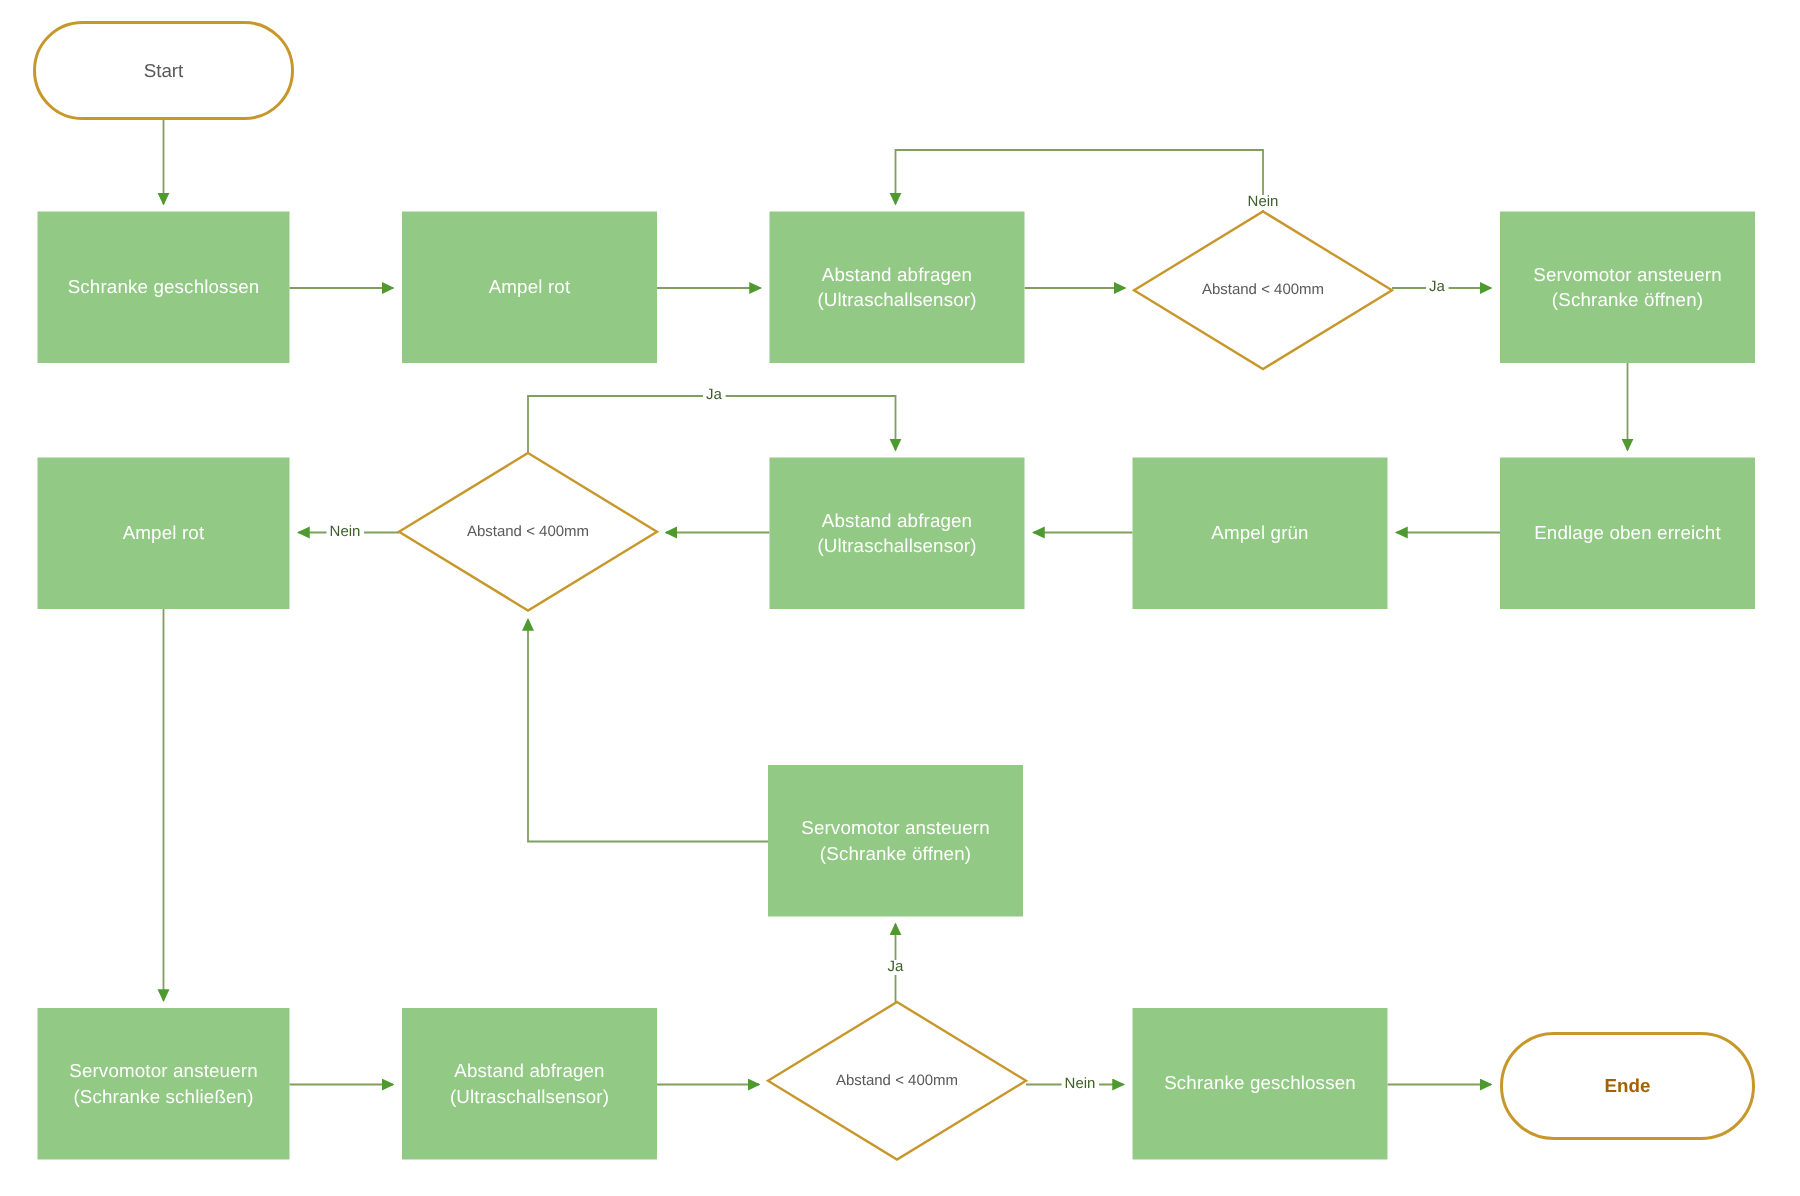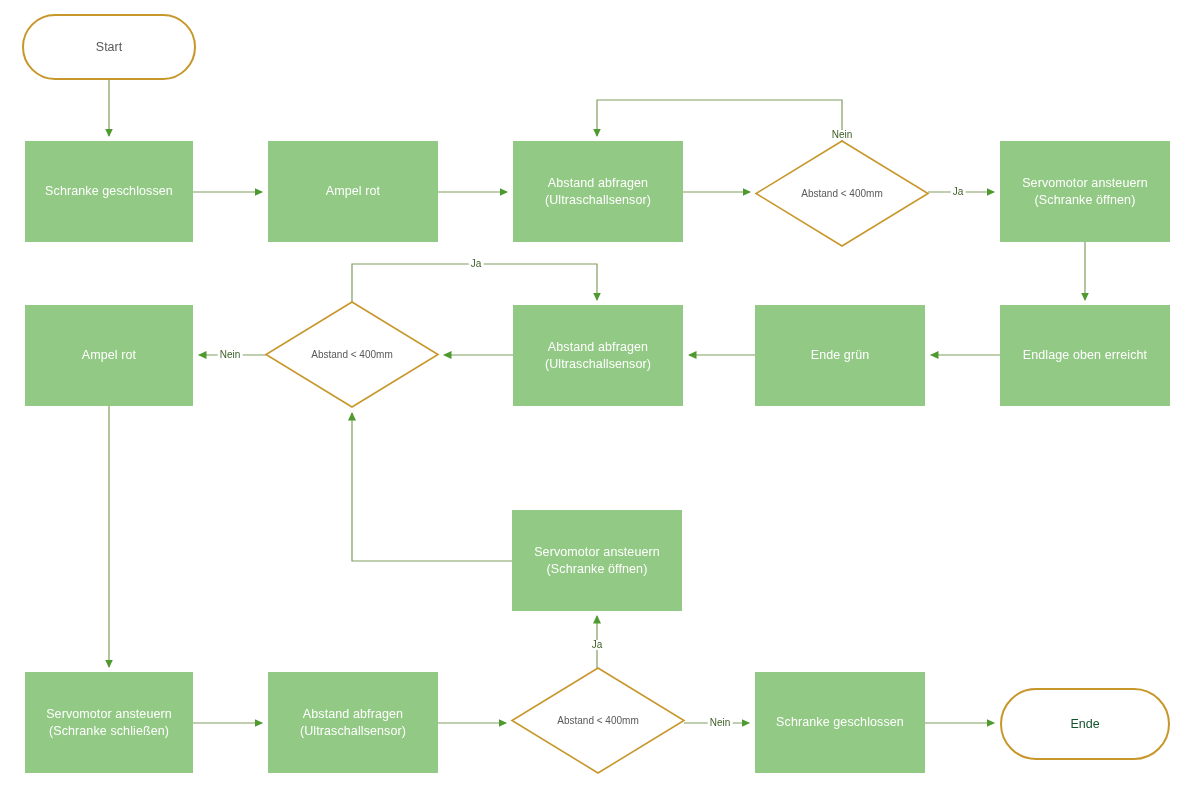--- a/index.html
+++ b/index.html
@@ -125,21 +125,21 @@
         <span class="node-text diamond-label">Abstand &lt; 400mm</span>
       </div>
       <div class="node process" style="left: 1000px; top: 141px; width: 170px; height: 101px; background: rgb(146, 201, 132); color: rgb(255, 255, 255);">
         <span class="node-text">Servomotor ansteuern
 (Schranke öffnen)</span>
       </div>
       <div class="node process" style="left: 1000px; top: 305px; width: 170px; height: 101px; background: rgb(146, 201, 132); color: rgb(255, 255, 255);">
         <span class="node-text">Endlage oben erreicht</span>
       </div>
       <div class="node process" style="left: 755px; top: 305px; width: 170px; height: 101px; background: rgb(146, 201, 132); color: rgb(255, 255, 255);">
-        <span class="node-text">Ende grün</span>
+        <span class="node-text">Ampel grün</span>
       </div>
       <div class="node process" style="left: 513px; top: 305px; width: 170px; height: 101px; background: rgb(146, 201, 132); color: rgb(255, 255, 255);">
         <span class="node-text">Abstand abfragen
 (Ultraschallsensor)</span>
       </div>
       <div class="node decision" style="left: 266px; top: 302px; width: 172px; height: 105px; color: rgb(89, 89, 89);">
         <span class="node-text diamond-label">Abstand &lt; 400mm</span>
       </div>
       <div class="node process" style="left: 25px; top: 305px; width: 168px; height: 101px; background: rgb(146, 201, 132); color: rgb(255, 255, 255);">
         <span class="node-text">Ampel rot</span>
@@ -155,21 +155,21 @@
       <div class="node process" style="left: 268px; top: 672px; width: 170px; height: 101px; background: rgb(146, 201, 132); color: rgb(255, 255, 255);">
         <span class="node-text">Abstand abfragen
 (Ultraschallsensor)</span>
       </div>
       <div class="node decision" style="left: 512px; top: 668px; width: 172px; height: 105px; color: rgb(89, 89, 89);">
         <span class="node-text diamond-label">Abstand &lt; 400mm</span>
       </div>
       <div class="node process" style="left: 755px; top: 672px; width: 170px; height: 101px; background: rgb(146, 201, 132); color: rgb(255, 255, 255);">
         <span class="node-text">Schranke geschlossen</span>
       </div>
-      <div class="node terminator" style="left: 1000px; top: 688px; width: 170px; height: 72px; border-radius: 36px; border-color: rgb(200, 151, 43); color: #14532d;">
+      <div class="node terminator" style="left: 1000px; top: 688px; width: 170px; height: 72px; border-radius: 36px; border-color: rgb(200, 151, 43); color: #a16207; font-weight: bold;">
         <span class="node-text">Ende</span>
       </div>
     </div>
   <div id="labels-layer">
       <div class="edge-label" style="left: 958px; top: 192px; color: rgb(62, 94, 40);">Ja</div>
       <div class="edge-label" style="left: 842px; top: 135px; color: rgb(62, 94, 40);">Nein</div>
       <div class="edge-label" style="left: 230px; top: 355px; color: rgb(62, 94, 40);">Nein</div>
       <div class="edge-label" style="left: 476px; top: 264px; color: rgb(62, 94, 40);">Ja</div>
       <div class="edge-label" style="left: 597px; top: 645px; color: rgb(62, 94, 40);">Ja</div>
       <div class="edge-label" style="left: 720px; top: 723px; color: rgb(62, 94, 40);">Nein</div>

